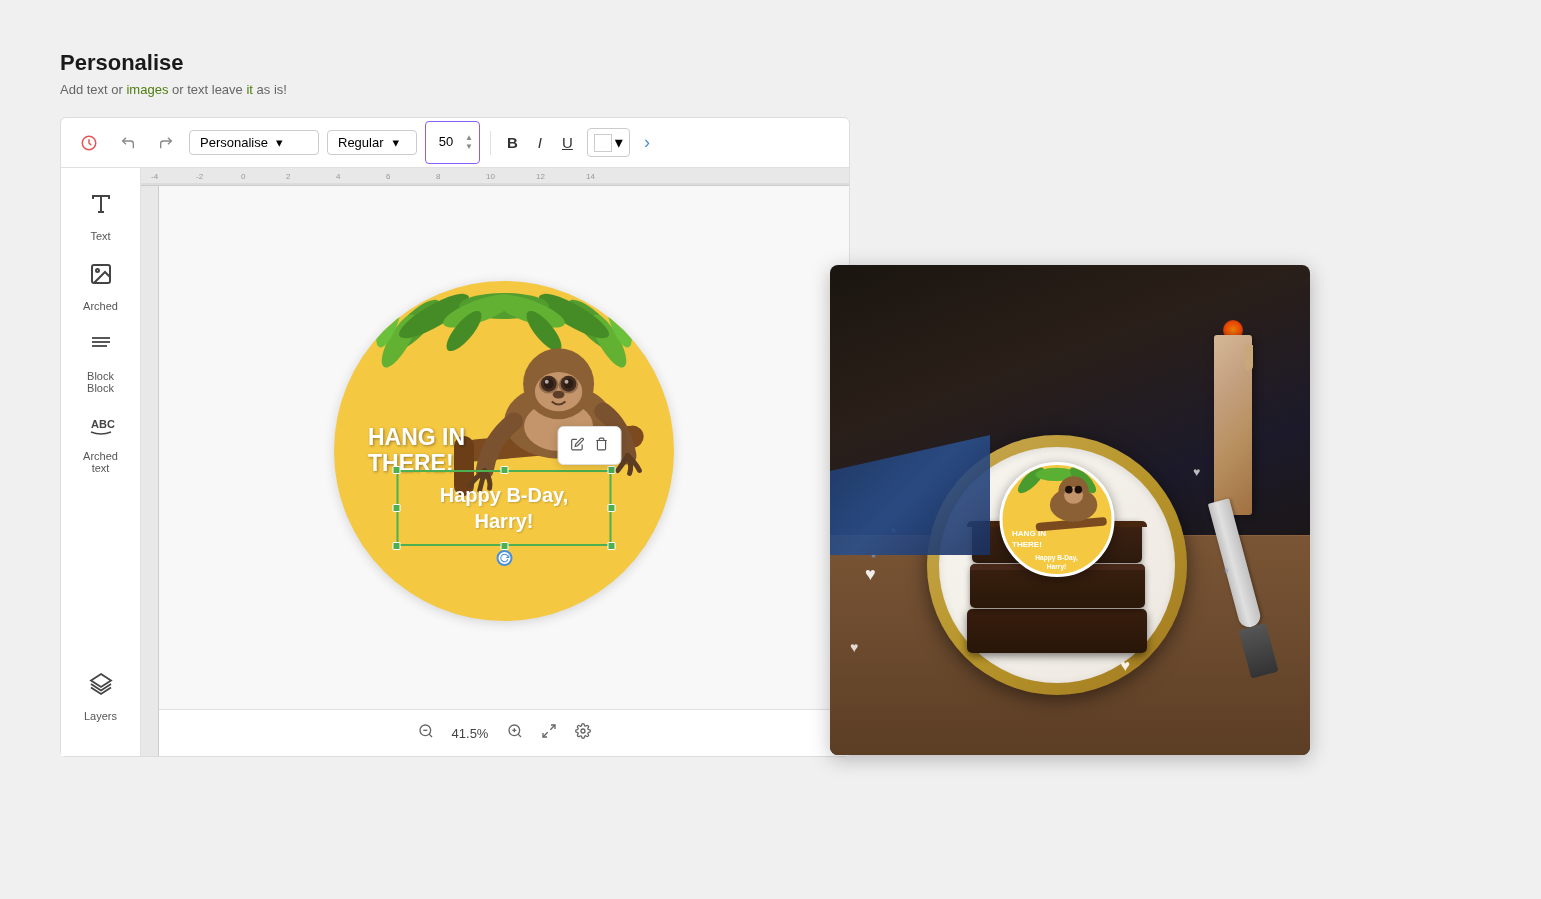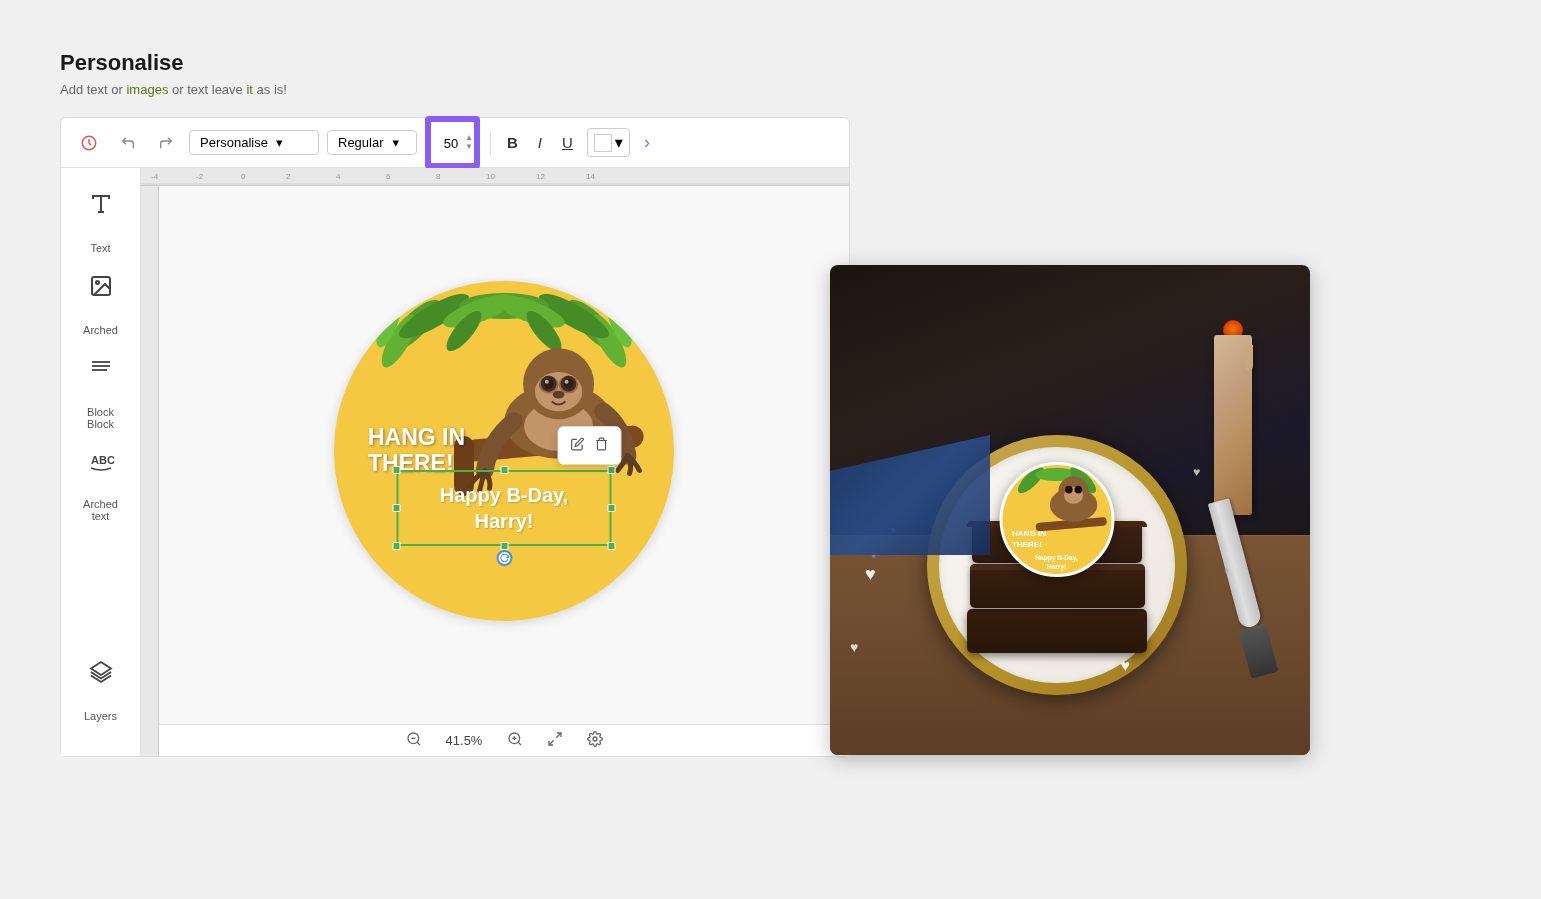--- a/index.html
+++ b/index.html
@@ -88,22 +88,22 @@
       padding: 4px 10px;
       font-size: 13px;
       gap: 9px;
       cursor: pointer;
       background: white;
       min-width: 90px;
     }
 
     .font-size-input {
       display: flex;
-      align-items: flex-end;
-      border: 6px solid #8b5cf6;
+      align-items: flex-start;
+      border: 1px solid #8b5cf6;
       border-radius: 4px;
       padding: 12px 6px;
       font-size: 13px;
       width: 55px;
       justify-content: space-between;
     }
 
     .font-size-input input {
       border: none;
       outline: none;
@@ -189,21 +189,21 @@
       align-items: center;
       gap: 4px;
       background: #fff;
       flex-shrink: 0;
     }
 
     .tool-item {
       display: flex;
       flex-direction: column;
       align-items: center;
-      gap: 20px;
+      gap: 8px;
       padding: 8px 10px;
       cursor: pointer;
       border-radius: 6px;
       width: 70px;
     }
 
     .tool-icon {
       font-size: 22px;
       color: #0f766e;
       text-decoration: underline;
@@ -370,27 +370,27 @@
       font-size: 14px;
       border-radius: 3px;
     }
 
     
     .zoom-bar {
       position: absolute;
       bottom: 0;
       left: 18px;
       right: 0;
-      height: 32px;
+      height: 47px;
       background: white;
       border-top: 1px solid #e0e0e0;
       display: flex;
       align-items: center;
       justify-content: center;
-      gap: 16px;
+      gap: 10px;
     }
 
     .zoom-btn {
       background: none;
       border: none;
       cursor: pointer;
       font-size: 16px;
       color: #666;
       padding: 4px;
     }

